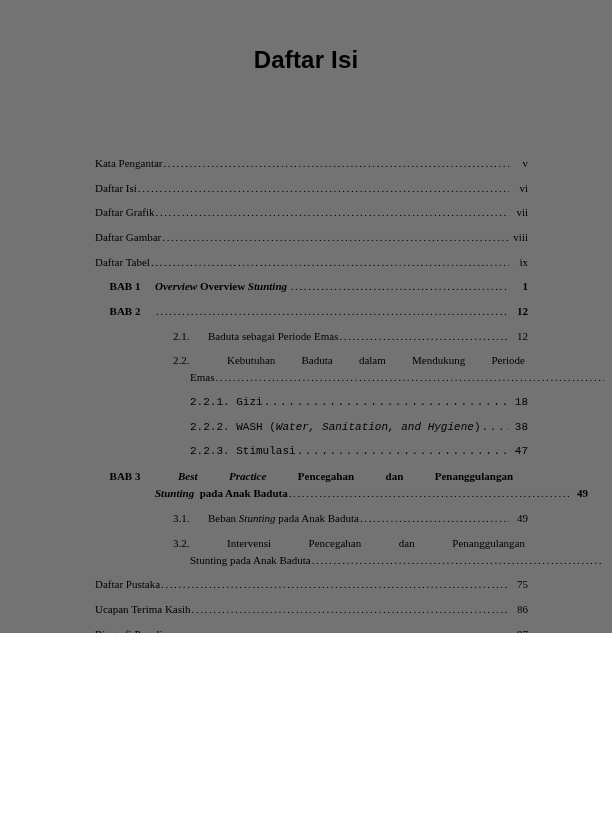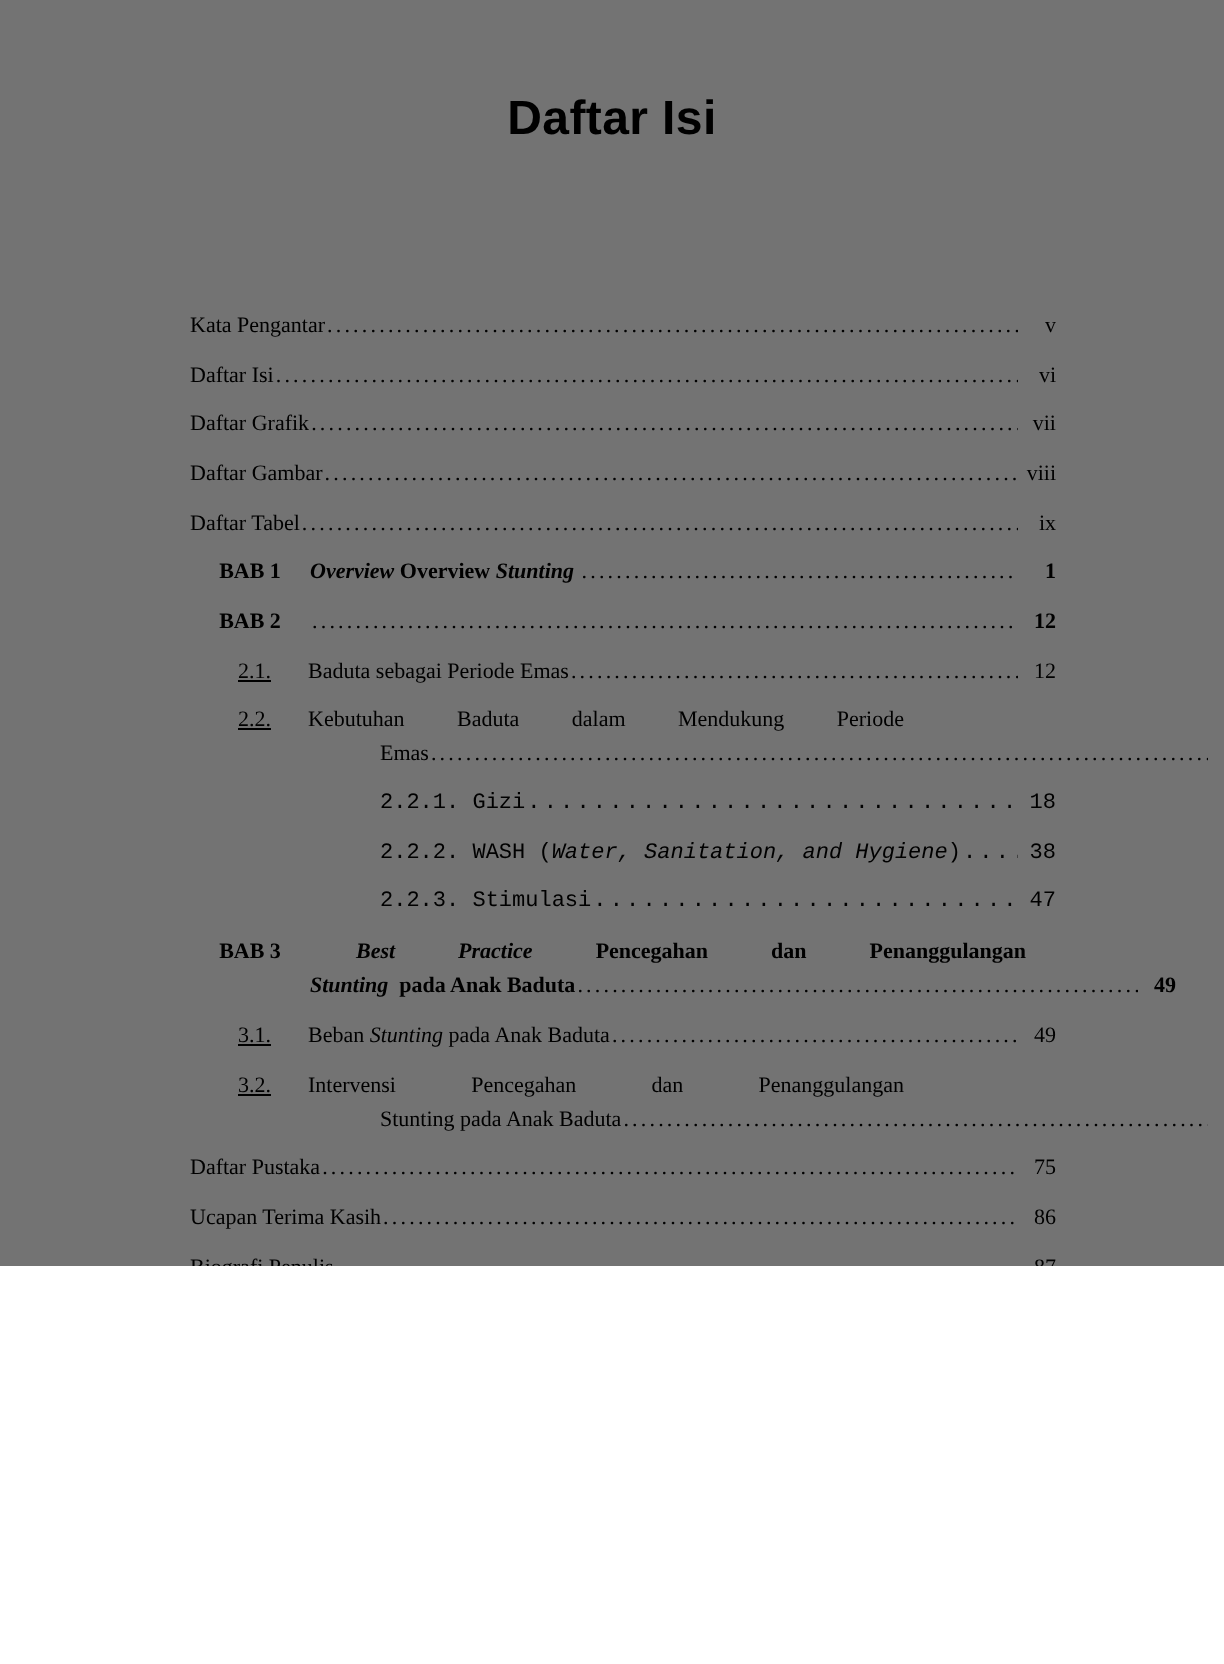--- a/index.html
+++ b/index.html
@@ -82,25 +82,24 @@
 
   
   .babnum {
     flex: 0 0 60px;
     font-weight: bold;
     white-space: pre;
     text-align: center;
   }
   .secnum {
     flex: 0 0 35px;
-    margin-left: 24px;
-    white-space: pre;
-    text-decoration: underline;
-  }
-  .sec-body { flex: 1 1 auto; min-width: 0; }
+    margin-left: 78px;
+    white-space: pre;
+  }
+  .sec-body { flex: 1 1 auto; min-width: 0; margin-left: 19px; }
   .bab-body { flex: 1 1 auto; min-width: 0; margin-left: 23px; }
 
   .cont-l2 { margin-left: 95px; }   
   .sub3 { margin-left: 95px; font-family: Liberation Mono, monospace; }      
 
   .b  { font-weight: bold; }
   .i  { font-style: italic; }
   .bi { font-weight: bold; font-style: italic; }
 
   

